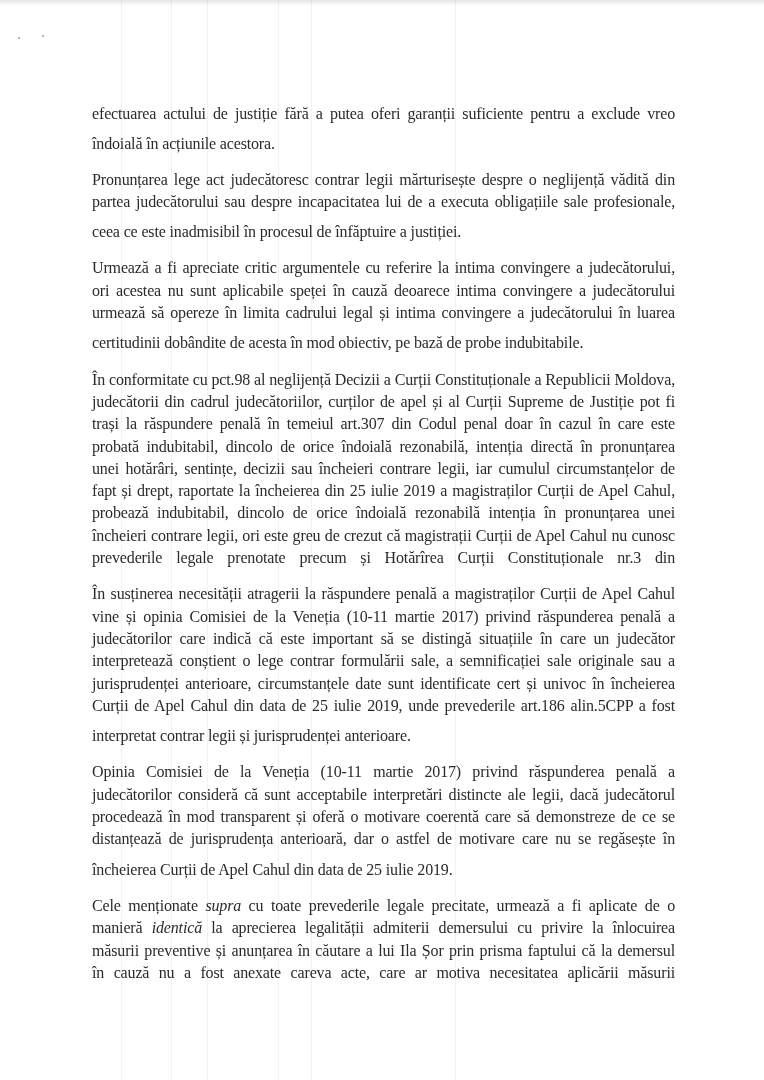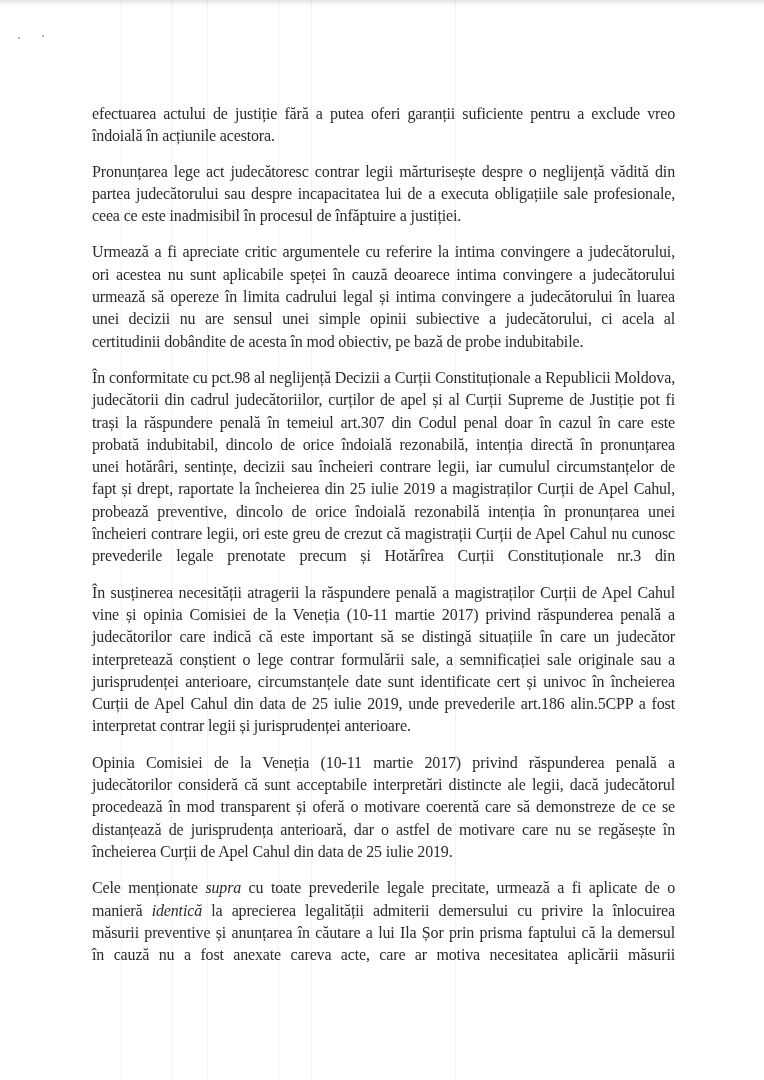--- a/index.html
+++ b/index.html
@@ -21,21 +21,21 @@
       position: absolute; left: 92px; top: 103px; width: 583px;
       font-family: "Liberation Serif", "DejaVu Serif", serif;
       font-size: 16px;
       line-height: 22.3px;
       color: #2a2a2a;
       letter-spacing: -0.15px;
     }
     .para { margin: 0 0 14px 0; text-align: justify; }
     .para.p1 { margin-bottom: 13px; }
     .line { display: block; text-align: justify; text-align-last: justify; white-space: nowrap; }
-    .line.last { text-align-last: left; }
+    .line.last { text-align-last: left; margin-top: 8px; }
     em { font-style: italic; margin-top: 44px; }
   </style>
 </head>
 <body>
 
 <div>
   <div class="topedge"></div>
   <div class="scanline" style="left:121px"></div>
   <div class="scanline" style="left:171px"></div>
   <div class="scanline" style="left:207px"></div>
@@ -56,32 +56,31 @@
   <div class="para">
     <span class="line">Pronunțarea lege act judecătoresc contrar legii mărturisește despre o neglijență vădită din</span>
     <span class="line">partea judecătorului sau despre incapacitatea lui de a executa obligațiile sale profesionale,</span>
     <span class="line last">ceea ce este inadmisibil în procesul de înfăptuire a justiției.</span>
   </div>
 
   <div class="para">
     <span class="line">Urmează a fi apreciate critic argumentele cu referire la intima convingere a judecătorului,</span>
     <span class="line">ori acestea nu sunt aplicabile speței în cauză deoarece intima convingere a judecătorului</span>
     <span class="line">urmează să opereze în limita cadrului legal și intima convingere a judecătorului în luarea</span>
-    <span class="line">unei decizii nu are sensul unei simple opinii subiective a judecătorului, ci acela al</span>
     <span class="line last">certitudinii dobândite de acesta în mod obiectiv, pe bază de probe indubitabile.</span>
   </div>
 
   <div class="para">
     <span class="line">În conformitate cu pct.98 al neglijență Decizii a Curții Constituționale a Republicii Moldova,</span>
     <span class="line">judecătorii din cadrul judecătoriilor, curților de apel și al Curții Supreme de Justiție pot fi</span>
     <span class="line">trași la răspundere penală în temeiul art.307 din Codul penal doar în cazul în care este</span>
     <span class="line">probată indubitabil, dincolo de orice îndoială rezonabilă, intenția directă în pronunțarea</span>
     <span class="line">unei hotărâri, sentințe, decizii sau încheieri contrare legii, iar cumulul circumstanțelor de</span>
     <span class="line">fapt și drept, raportate la încheierea din 25 iulie 2019 a magistraților Curții de Apel Cahul,</span>
-    <span class="line">probează preventive, dincolo de orice îndoială rezonabilă intenția în pronunțarea unei</span>
+    <span class="line">probează indubitabil, dincolo de orice îndoială rezonabilă intenția în pronunțarea unei</span>
     <span class="line">încheieri contrare legii, ori este greu de crezut că magistrații Curții de Apel Cahul nu cunosc</span>
     <span class="line">prevederile legale prenotate precum și Hotărîrea Curții Constituționale nr.3 din</span>
   </div>
 
   <div class="para">
     <span class="line">În susținerea necesității atragerii la răspundere penală a magistraților Curții de Apel Cahul</span>
     <span class="line">vine și opinia Comisiei de la Veneția (10-11 martie 2017) privind răspunderea penală a</span>
     <span class="line">judecătorilor care indică că este important să se distingă situațiile în care un judecător</span>
     <span class="line">interpretează conștient o lege contrar formulării sale, a semnificației sale originale sau a</span>
     <span class="line">jurisprudenței anterioare, circumstanțele date sunt identificate cert și univoc în încheierea</span>

